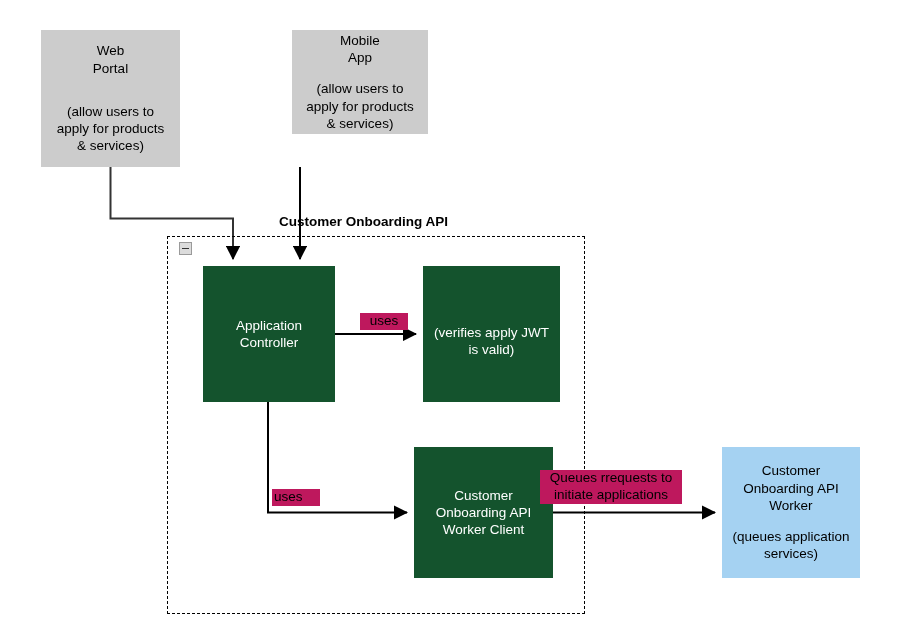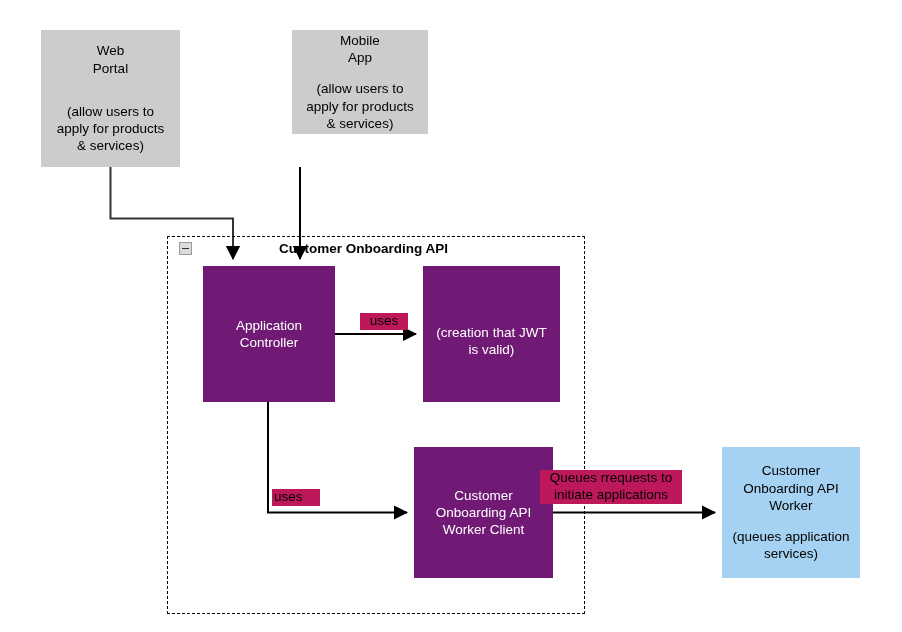--- a/index.html
+++ b/index.html
@@ -34,40 +34,39 @@
     line-height: 1.28;
     font-size: 13.5px;
   }
   .node .ttl { white-space: pre-line; }
   .node .sub { white-space: pre-line; margin-top: 1.05em; }
   .node-gray {
     background: #cccccc;
     color: #000000;
   }
   .node-blue {
-    background: #701a75;
+    background: #14532d;
     color: #ffffff;
   }
   .node-lightblue {
     background: #a5d2f2;
     color: #000000;
   }
   .group-box {
     position: absolute;
     box-sizing: border-box;
     border: 1.6px dashed #000000;
     background: transparent;
   }
   .group-title {
     position: absolute;
     font-size: 13.5px;
     font-weight: bold;
     color: #000000;
     white-space: nowrap;
-    margin-top: 27px;
   }
   .collapse-icon {
     position: absolute;
     width: 13px;
     height: 13px;
     box-sizing: border-box;
     border: 1px solid #9a9a9a;
     background: #dcdcdc;
     display: flex;
     align-items: center;
@@ -146,21 +145,21 @@
 apply for products
 &amp; services)</span>
   </div>
 
   <div class="node node-blue" style="left:203px; top:266px; width:132px; height:136px;">
     <span class="ttl">Application
 Controller</span>
   </div>
 
   <div class="node node-blue" style="left:423px; top:266px; width:137px; height:136px;">
-    <span class="sub">(creation that JWT
+    <span class="sub">(verifies apply JWT
 is valid)</span>
   </div>
 
   <div class="node node-blue" style="left:414px; top:447px; width:139px; height:131px;">
     <span class="ttl">Customer
 Onboarding API
 Worker Client</span>
   </div>
 
   <div class="node node-lightblue" style="left:722px; top:447px; width:138px; height:131px;">

